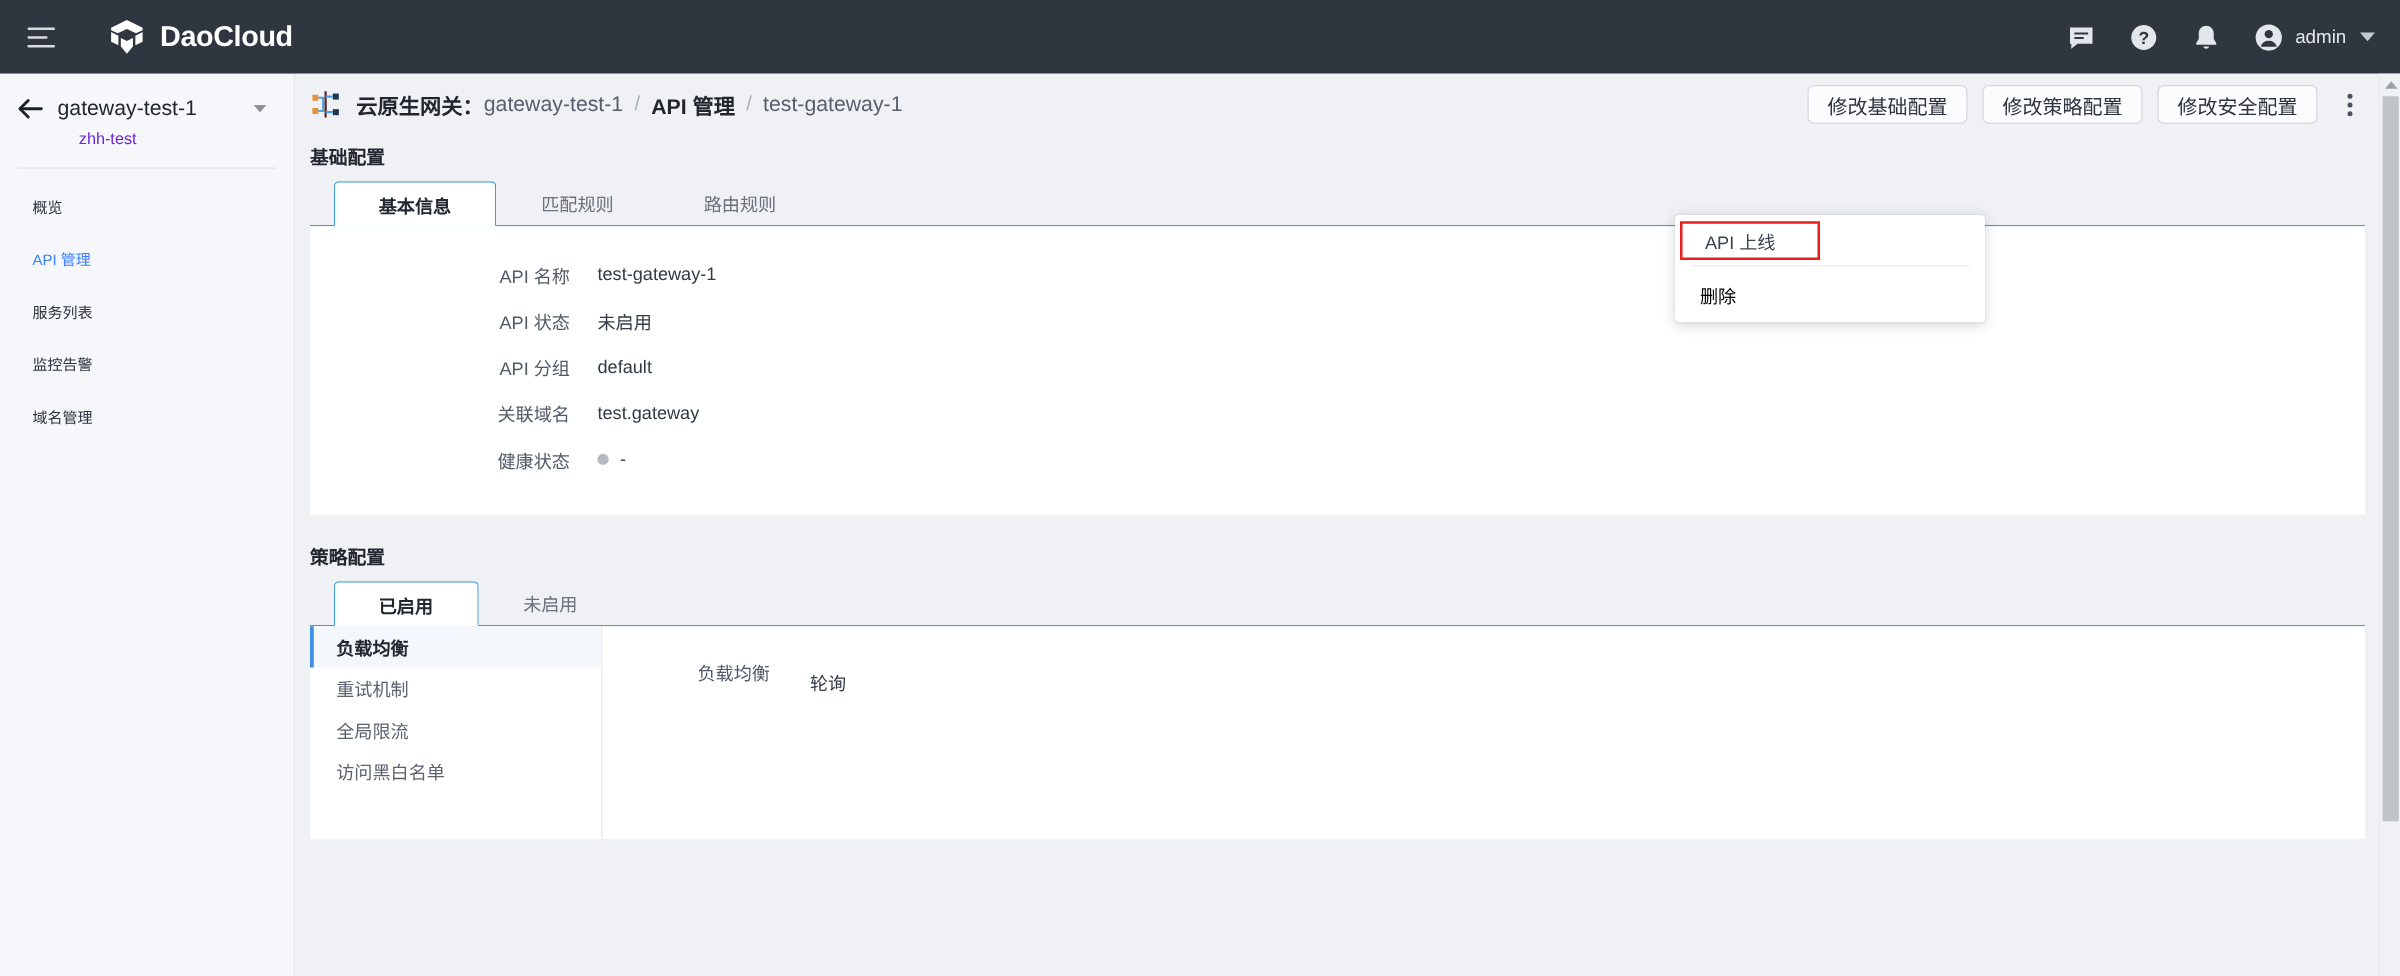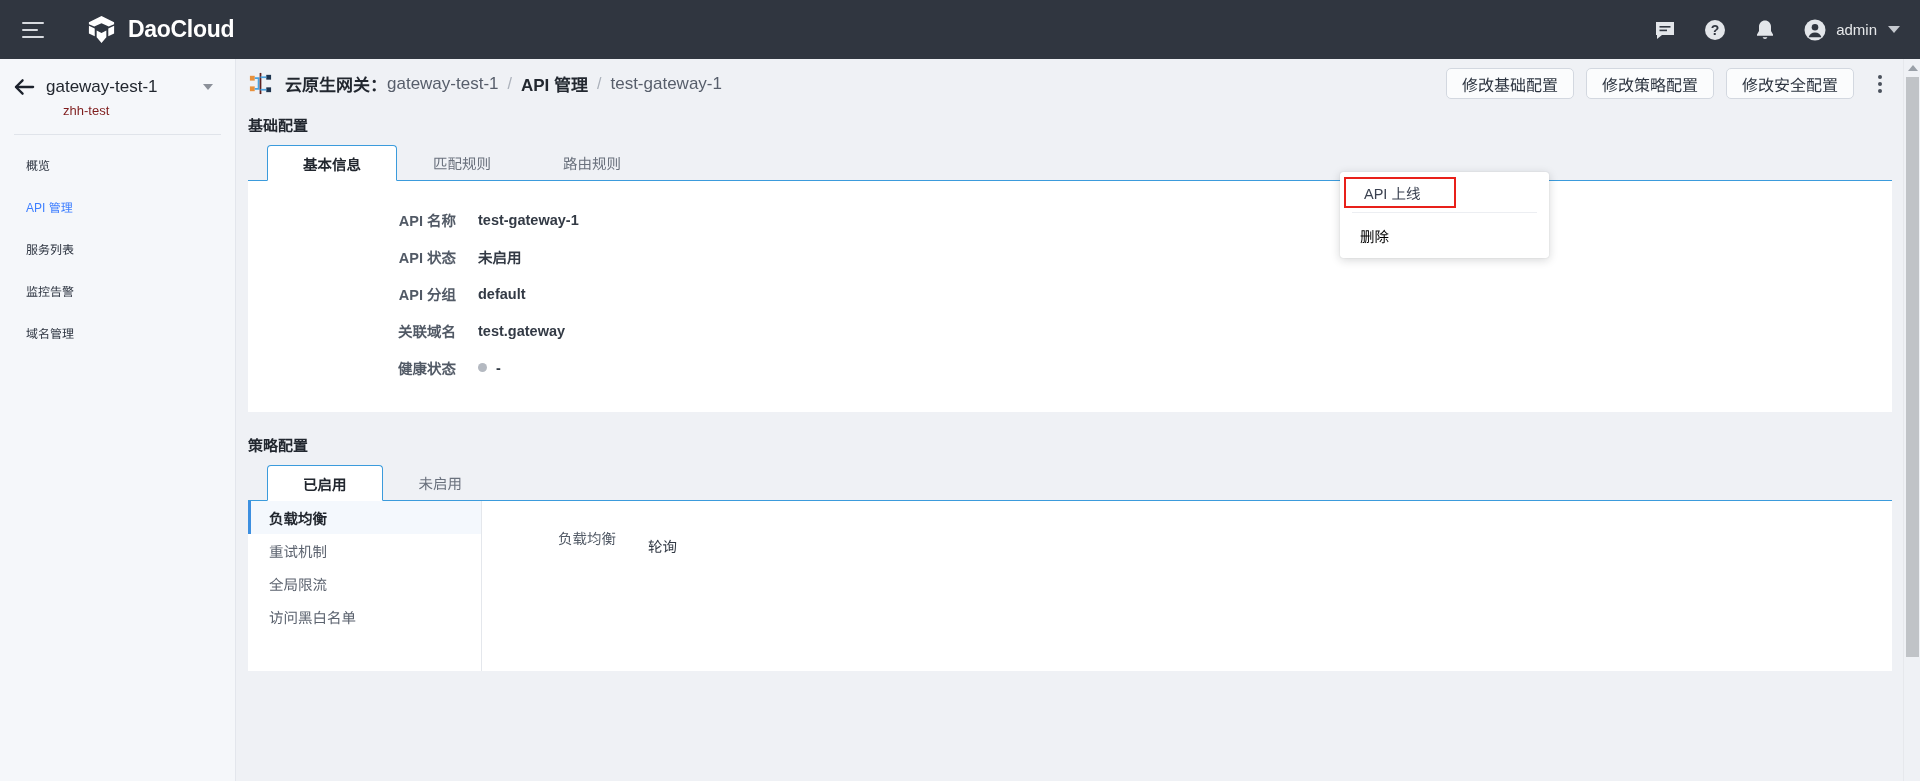--- a/index.html
+++ b/index.html
@@ -60,21 +60,21 @@
   .sb-proj {
     font-size: 17px; color: #22272f; font-weight: 400; white-space: nowrap;
     overflow: hidden; text-overflow: ellipsis;
   }
   .sb-chev {
     margin-left: auto; width: 0; height: 0; border-left: 5px solid transparent;
     border-right: 5px solid transparent; border-top: 6px solid #8b9099;
     margin-right: 8px;
   }
   .sb-sub {
-    font-size: 13px; color: #7f1d1d; margin: 6px 0 0 49px;
+    font-size: 13px; color: #6d28d9; margin: 6px 0 0 49px;
   }
   .sb-divider { height: 1px; background: #e0e4ea; margin: 16px 14px 0 14px; }
 
   .sb-nav { padding-top: 8px; }
   .sb-item {
     height: 42px; display: flex; align-items: center;
     padding-left: 26px; font-size: 12px; color: #2d3440;
     cursor: pointer;
   }
   .sb-item.active { color: #3d7eff; }
@@ -106,21 +106,21 @@
   .kebab {
     width: 24px; height: 28px; display: flex; flex-direction: column;
     align-items: center; justify-content: center; gap: 3px; cursor: pointer;
     margin-left: 2px;
   }
   .kebab span { width: 4px; height: 4px; border-radius: 50%; background: #4a515c; }
 
   
   .dropdown {
     position: absolute; top: 113px; left: 1104px;
-    width: 209px; background: #ffffff;
+    width: 248px; background: #ffffff;
     border-radius: 3px;
     box-shadow: 0 2px 10px rgba(20,26,36,.18), 0 0 1px rgba(20,26,36,.22);
     z-index: 40; padding: 5px 0;
   }
   .dd-item {
     height: 36px; display: flex; align-items: center;
     padding-left: 20px; font-size: 14.5px; color: #3a4150; cursor: pointer;
   }
   .dd-item.danger { color: #000000; }
   .dd-item.boxed {
@@ -150,21 +150,21 @@
     border-bottom: none;
   }
   .tab.active {
     background: #ffffff; color: #22272f; font-weight: bold;
     border: 1px solid #3b9bdc; border-bottom: 1px solid #ffffff;
     border-radius: 4px 4px 0 0; margin-bottom: -1px;
   }
   .panel { background: #ffffff; }
 
   .kv-list { padding: 20px 0 26px 0; }
-  .kv-row { display: flex; align-items: center; height: 37px; font-weight: bold; }
+  .kv-row { display: flex; align-items: center; height: 37px; }
   .kv-key {
     width: 230px; text-align: right; padding-right: 22px;
     font-size: 14.5px; color: #525a66;
   }
   .kv-val { font-size: 14.5px; color: #333a45; display: flex; align-items: center; gap: 9px; }
   .dot-gray {
     width: 9px; height: 9px; border-radius: 50%;
     background: #b4b9c1; display: inline-block;
   }
 

